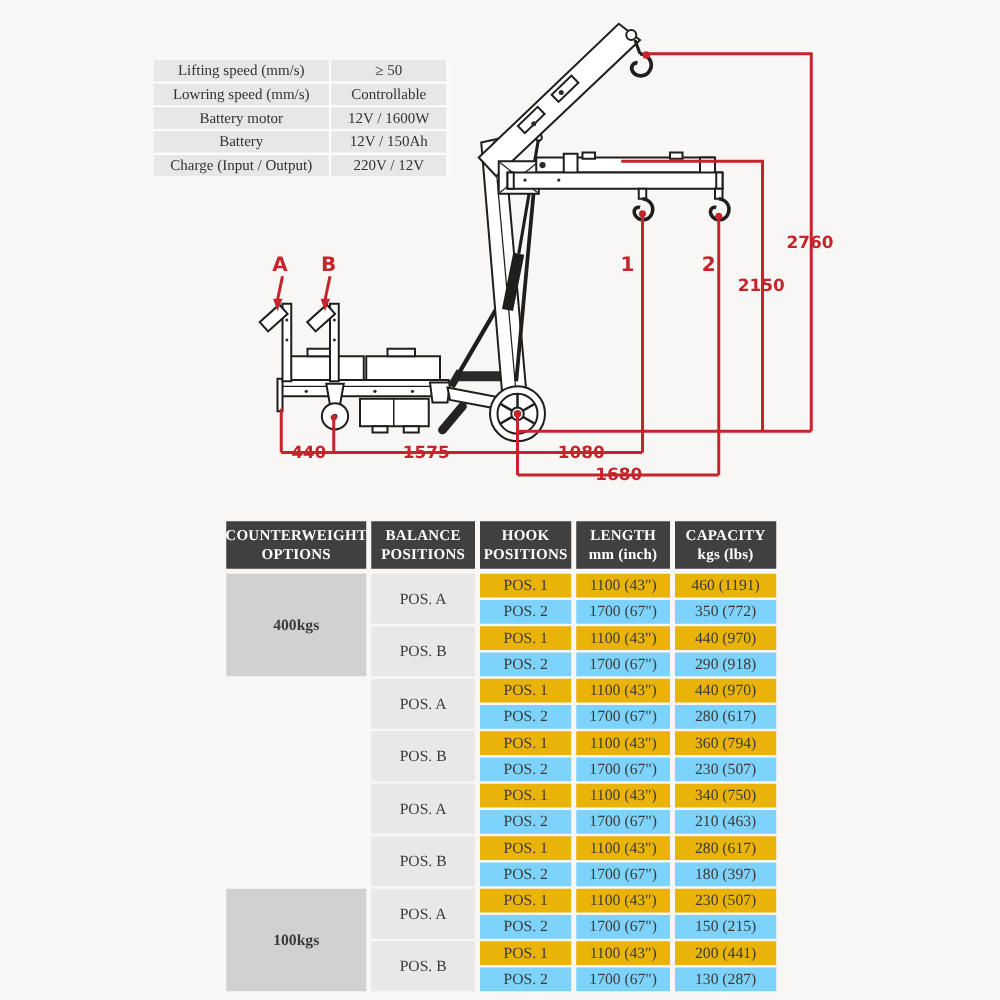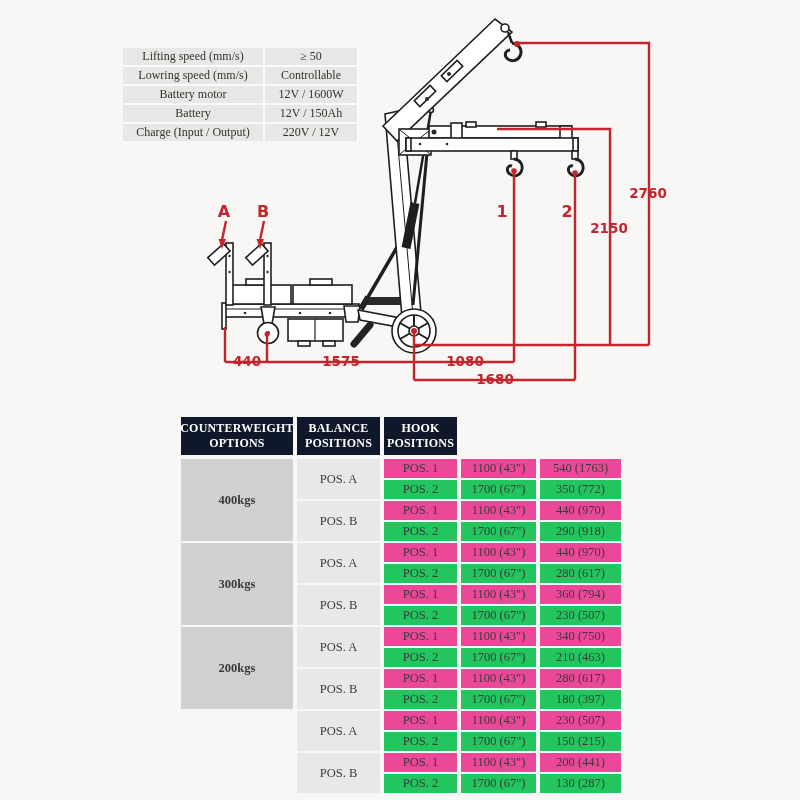--- a/index.html
+++ b/index.html
@@ -21,31 +21,31 @@
   .red{stroke:#c5242c;fill:none;stroke-width:2.4;}
   .reddot{fill:#c5242c;stroke:none;}
   .redlbl{fill:#c5242c;font-family:"DejaVu Sans", sans-serif;font-weight:bold;
     font-size:13.5px;text-anchor:middle;}
   .redlbl.big{font-size:16px;}
 
   
   #cap-table{left:181px;top:417px;width:440px;}
   #cap-head{display:grid;grid-template-columns:112px 83px 73px 75px 81px;
     column-gap:4px;margin-bottom:4px;}
-  #cap-head .th{background:#0f172a;color:#ffffff;height:38px;display:flex;
+  #cap-head .th{background:#404040;color:#ffffff;height:38px;display:flex;
     flex-direction:column;align-items:center;justify-content:center;
     font-weight:bold;font-size:12px;letter-spacing:.2px;line-height:1.25;text-align:center;}
   #cap-body{display:grid;grid-template-columns:112px 83px 73px 75px 81px;
     grid-template-rows:repeat(16,19px);gap:2px 4px;background:transparent;}
   #cap-body > div{display:flex;align-items:center;justify-content:center;
     font-size:12.5px;color:#3b3a38;}
   .cw{background:#d2d1cf;font-weight:bold;font-size:13px;}
   .bal{background:#e9e8e6;}
-  .ra{background:#ec4899;}
-  .rb{background:#22c55e;text-align:center;}
+  .ra{background:#eab308;}
+  .rb{background:#7dd3fc;text-align:center;}
 </style>
 </head>
 <body>
 
 <div id="spec-table" class="abs">
   <div class="cell">Lifting speed (mm/s)</div>
   <div class="cell">≥ 50</div>
   <div class="cell">Lowring speed (mm/s)</div>
   <div class="cell">Controllable</div>
   <div class="cell">Battery motor</div>
@@ -214,72 +214,79 @@
         <span>OPTIONS</span>
       </div>
     <div class="th">
       <span>BALANCE</span>
         <span>POSITIONS</span>
       </div>
     <div class="th">
       <span>HOOK</span>
         <span>POSITIONS</span>
       </div>
+    <div class="th">
+      <span>LENGTH</span>
+        <span>mm (inch)</span>
+      </div>
+    <div class="th">
+      <span>CAPACITY</span>
+        <span>kgs (lbs)</span>
+      </div>
   </div>
 
   <div id="cap-body">
 
     <div class="cw" style="grid-column:1;grid-row:1/span 4">400kgs</div>
     <div class="bal" style="grid-column:2;grid-row:1/span 2">POS. A</div>
     <div class="ra" style="grid-column:3;grid-row:1">POS. 1</div>
     <div class="ra" style="grid-column:4;grid-row:1">1100 (43")</div>
-    <div class="ra" style="grid-column:5;grid-row:1">540 (1763)</div>
+    <div class="ra" style="grid-column:5;grid-row:1">460 (1191)</div>
     <div class="rb" style="grid-column:3;grid-row:2">POS. 2</div>
     <div class="rb" style="grid-column:4;grid-row:2">1700 (67")</div>
     <div class="rb" style="grid-column:5;grid-row:2">350 (772)</div>
     <div class="bal" style="grid-column:2;grid-row:3/span 2">POS. B</div>
     <div class="ra" style="grid-column:3;grid-row:3">POS. 1</div>
     <div class="ra" style="grid-column:4;grid-row:3">1100 (43")</div>
     <div class="ra" style="grid-column:5;grid-row:3">440 (970)</div>
     <div class="rb" style="grid-column:3;grid-row:4">POS. 2</div>
     <div class="rb" style="grid-column:4;grid-row:4">1700 (67")</div>
     <div class="rb" style="grid-column:5;grid-row:4">290 (918)</div>
 
-    <div class="cw" style="grid-column:1;grid-row:5/span 4">300kgs</div>
     <div class="bal" style="grid-column:2;grid-row:5/span 2">POS. A</div>
     <div class="ra" style="grid-column:3;grid-row:5">POS. 1</div>
     <div class="ra" style="grid-column:4;grid-row:5">1100 (43")</div>
     <div class="ra" style="grid-column:5;grid-row:5">440 (970)</div>
     <div class="rb" style="grid-column:3;grid-row:6">POS. 2</div>
     <div class="rb" style="grid-column:4;grid-row:6">1700 (67")</div>
     <div class="rb" style="grid-column:5;grid-row:6">280 (617)</div>
     <div class="bal" style="grid-column:2;grid-row:7/span 2">POS. B</div>
     <div class="ra" style="grid-column:3;grid-row:7">POS. 1</div>
     <div class="ra" style="grid-column:4;grid-row:7">1100 (43")</div>
     <div class="ra" style="grid-column:5;grid-row:7">360 (794)</div>
     <div class="rb" style="grid-column:3;grid-row:8">POS. 2</div>
     <div class="rb" style="grid-column:4;grid-row:8">1700 (67")</div>
     <div class="rb" style="grid-column:5;grid-row:8">230 (507)</div>
 
-    <div class="cw" style="grid-column:1;grid-row:9/span 4">200kgs</div>
     <div class="bal" style="grid-column:2;grid-row:9/span 2">POS. A</div>
     <div class="ra" style="grid-column:3;grid-row:9">POS. 1</div>
     <div class="ra" style="grid-column:4;grid-row:9">1100 (43")</div>
     <div class="ra" style="grid-column:5;grid-row:9">340 (750)</div>
     <div class="rb" style="grid-column:3;grid-row:10">POS. 2</div>
     <div class="rb" style="grid-column:4;grid-row:10">1700 (67")</div>
     <div class="rb" style="grid-column:5;grid-row:10">210 (463)</div>
     <div class="bal" style="grid-column:2;grid-row:11/span 2">POS. B</div>
     <div class="ra" style="grid-column:3;grid-row:11">POS. 1</div>
     <div class="ra" style="grid-column:4;grid-row:11">1100 (43")</div>
     <div class="ra" style="grid-column:5;grid-row:11">280 (617)</div>
     <div class="rb" style="grid-column:3;grid-row:12">POS. 2</div>
     <div class="rb" style="grid-column:4;grid-row:12">1700 (67")</div>
     <div class="rb" style="grid-column:5;grid-row:12">180 (397)</div>
 
+    <div class="cw" style="grid-column:1;grid-row:13/span 4">100kgs</div>
     <div class="bal" style="grid-column:2;grid-row:13/span 2">POS. A</div>
     <div class="ra" style="grid-column:3;grid-row:13">POS. 1</div>
     <div class="ra" style="grid-column:4;grid-row:13">1100 (43")</div>
     <div class="ra" style="grid-column:5;grid-row:13">230 (507)</div>
     <div class="rb" style="grid-column:3;grid-row:14">POS. 2</div>
     <div class="rb" style="grid-column:4;grid-row:14">1700 (67")</div>
     <div class="rb" style="grid-column:5;grid-row:14">150 (215)</div>
     <div class="bal" style="grid-column:2;grid-row:15/span 2">POS. B</div>
     <div class="ra" style="grid-column:3;grid-row:15">POS. 1</div>
     <div class="ra" style="grid-column:4;grid-row:15">1100 (43")</div>

